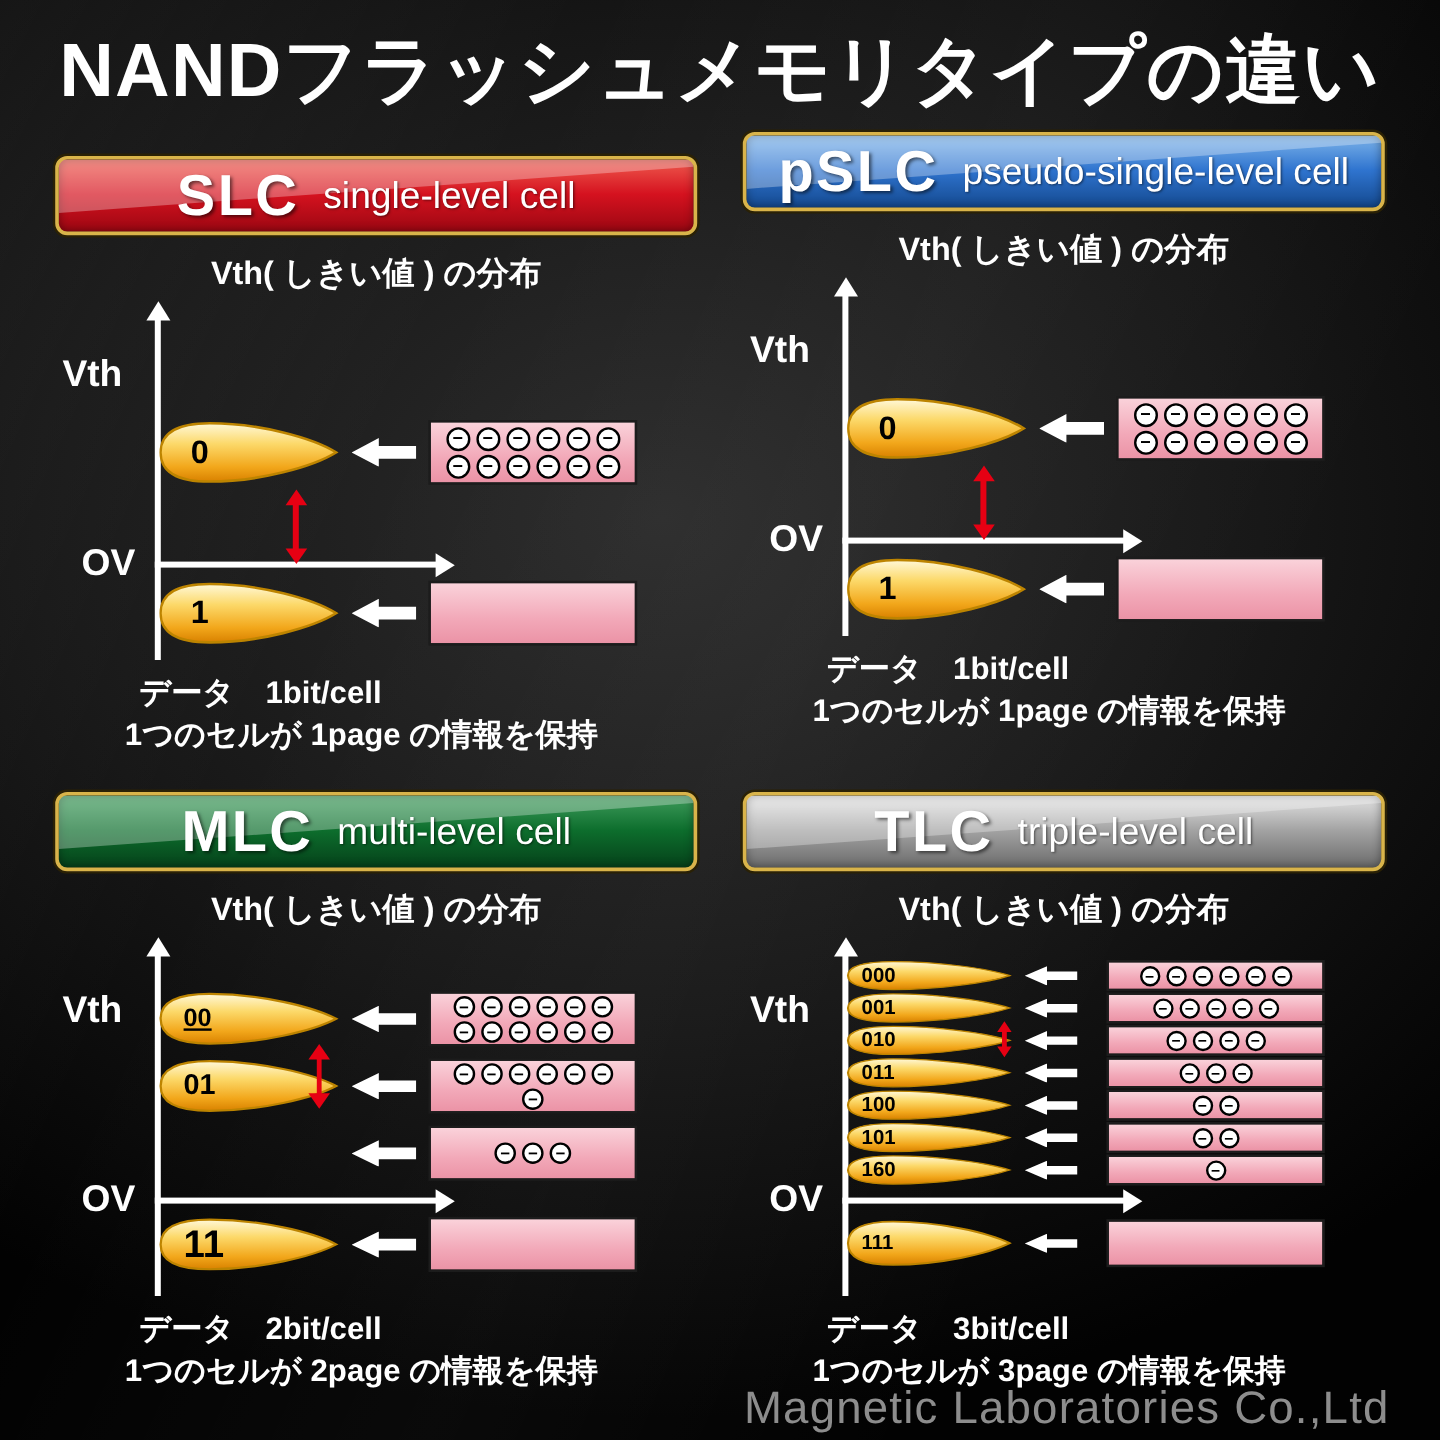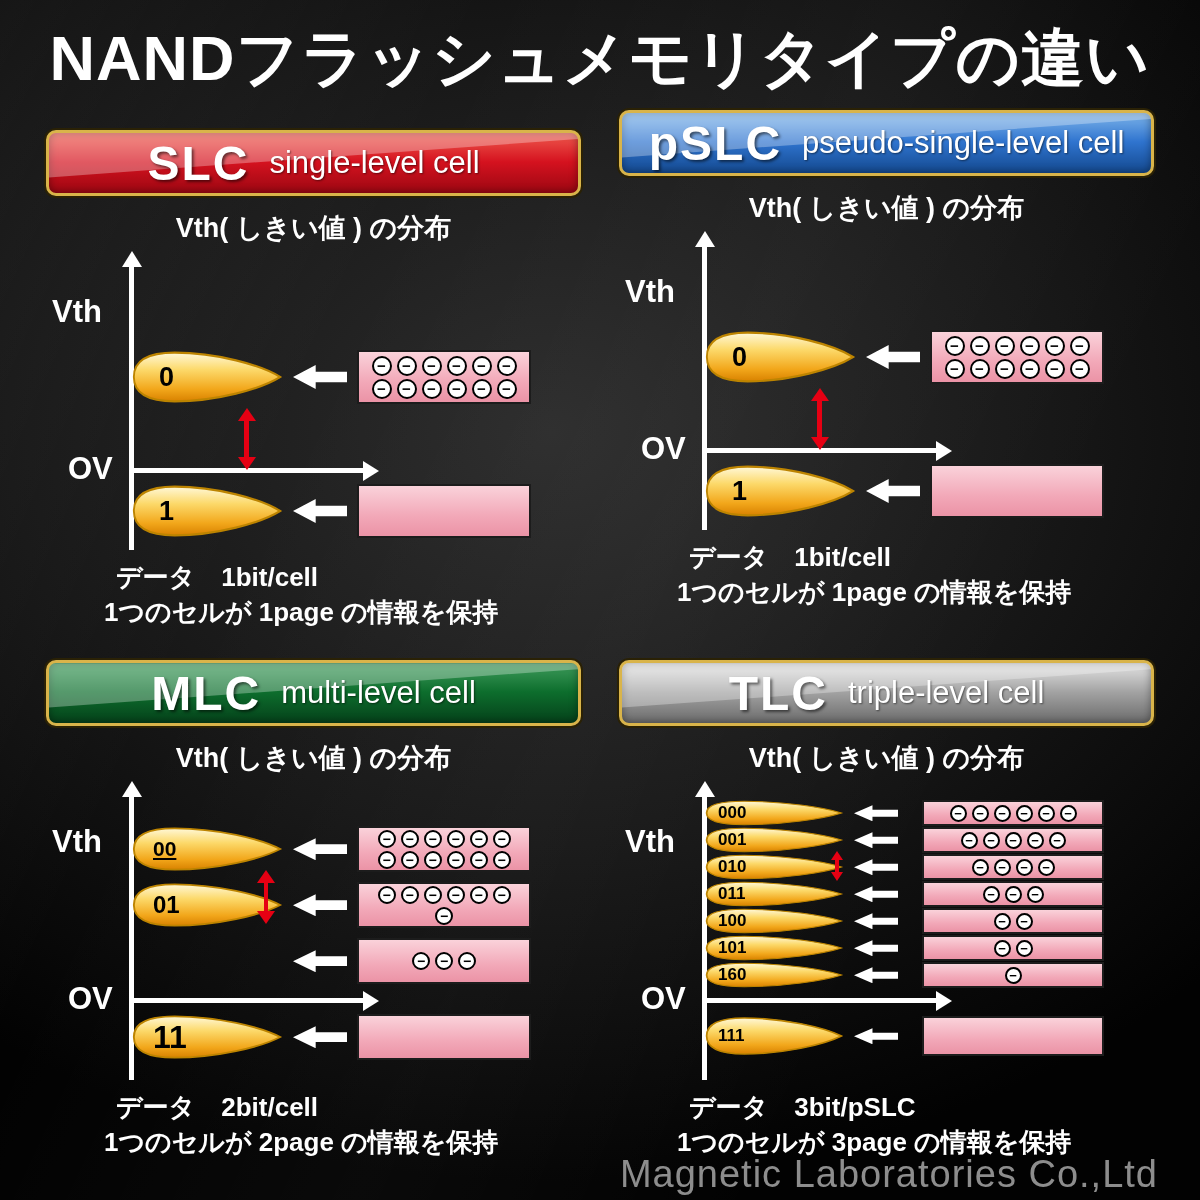--- a/index.html
+++ b/index.html
@@ -417,20 +417,20 @@
             <svg viewBox="0 0 160 50" preserveAspectRatio="none" style="position:absolute;inset:0;width:100%;height:100%">
               <path d="M3,25 C3,8 21,2.5 46,2.5 C90,2.5 137,14 157,25 C137,36 90,47.5 46,47.5 C21,47.5 3,42 3,25 Z" fill="url(#lobeGrad)" stroke="#bd8400" stroke-width="2"></path>
             </svg>
             <span class="lobe-label" style="left: 14px; font-size: 17px;">111</span>
           </div>
           <div class="larrow" style="left: 150px; top: 248px; width: 44px; height: 16px;"></div>
           <div class="ebox" style="left: 218px; top: 236px; width: 182px; height: 40px;"></div>
         </div>
     </div>
     <div class="data-lines">
-      <div class="dl1">データ　3bit/pSLC</div>
+      <div class="dl1">データ　3bit/cell</div>
       <div class="dl2">1つのセルが 3page の情報を保持</div>
     </div>
   </section>
 
 </div>
 
 <div class="footer">Magnetic Laboratories Co.,Ltd</div>
 
 </body></html>

